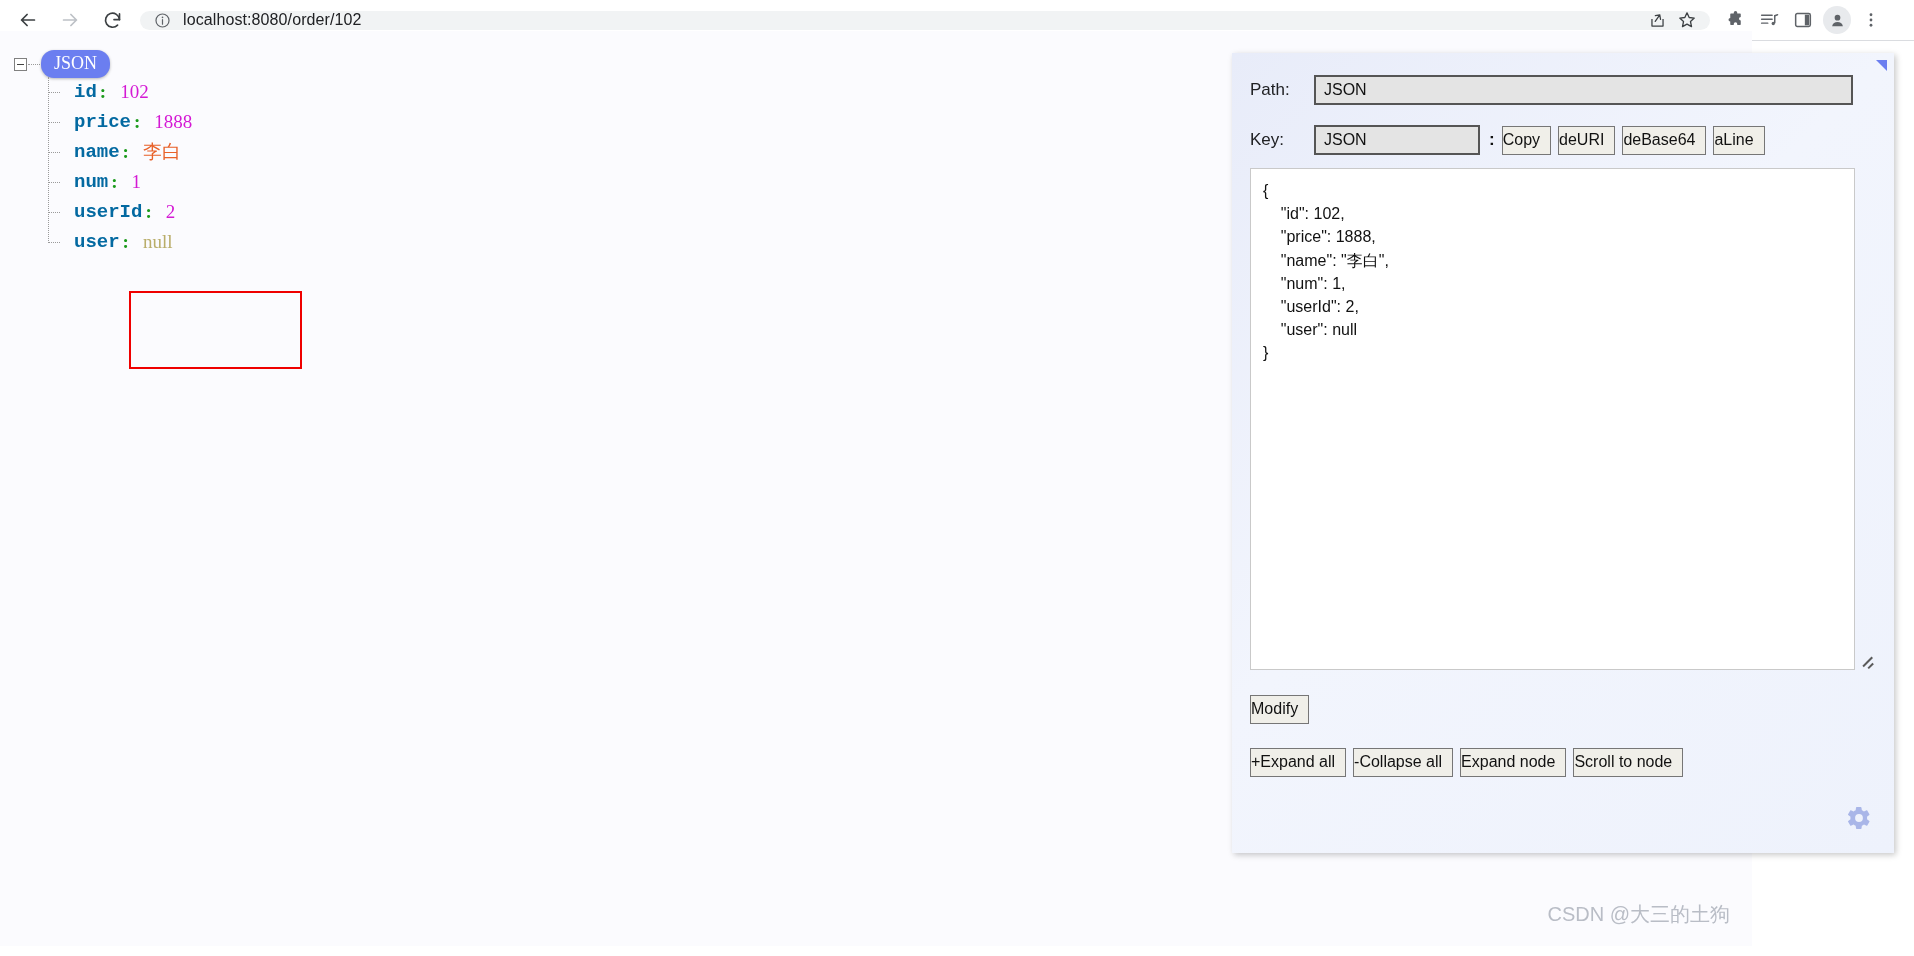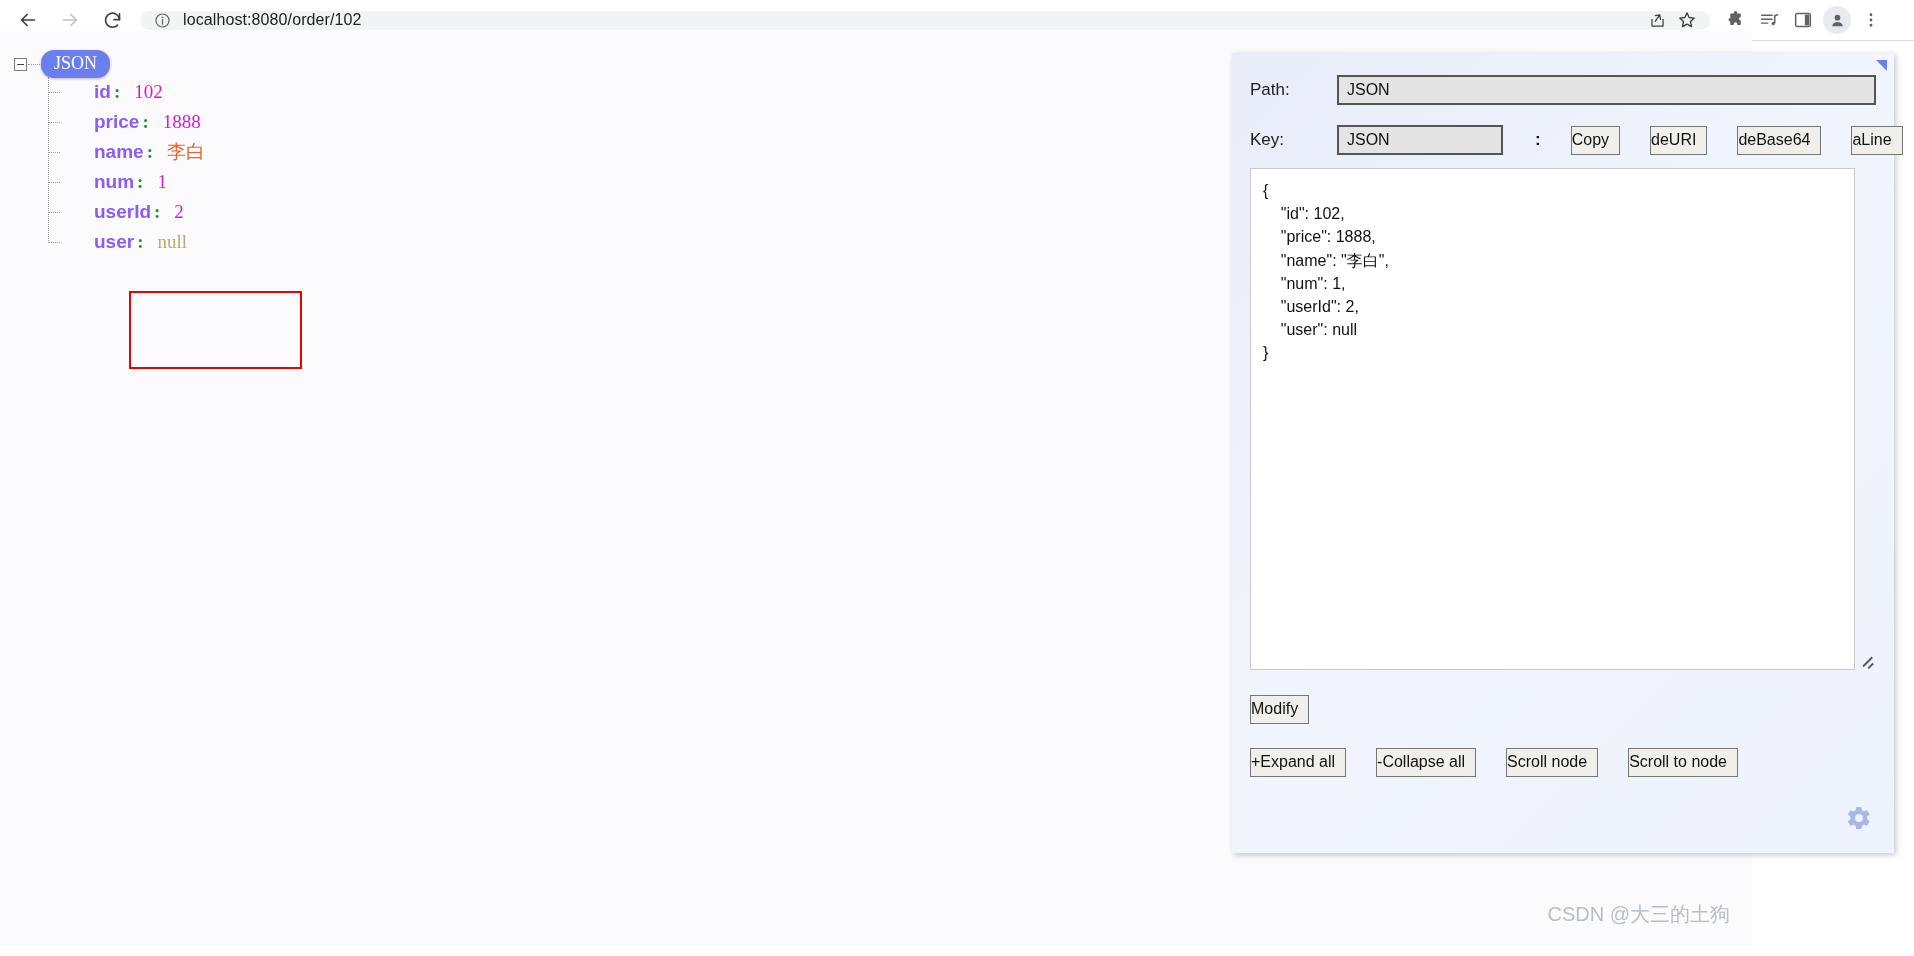--- a/index.html
+++ b/index.html
@@ -83,21 +83,21 @@
     border-left: 1px dotted #9a9a9a; width: 0;
   }
   .tree-row {
     position: relative; height: 30px; display: flex; align-items: center;
     white-space: nowrap;
   }
   .tree-row .tick {
     position: absolute; left: -26px; top: 50%; width: 12px;
     border-top: 1px dotted #9a9a9a;
   }
-  .k { color: #8b5cf6; font-weight: bold; font-family: Liberation Sans, sans-serif; margin-left: 20px; }
+  .k { color: #0369a1; font-weight: bold; font-family: Liberation Mono, monospace; }
   .colon { color: #1a9a1a; font-weight: bold; margin: 0 2px 0 3px; }
   .v-num { color: #d419d4; margin-left: 12px; }
   .v-str { color: #e8622a; margin-left: 12px; }
   .v-null { color: #b9ad6a; margin-left: 12px; }
 
   #red-annotation {
     position: absolute; left: 115px; top: 240px;
     width: 173px; height: 78px;
     border: 2px solid #ef0000;
     pointer-events: none;
@@ -112,21 +112,21 @@
     box-shadow: 2px 2px 6px rgba(0,0,0,.22);
   }
   #panel-corner-handle {
     position: absolute; right: 7px; top: 7px;
     width: 0; height: 0;
     border-top: 11px solid #6b7ef0;
     border-left: 11px solid transparent;
     cursor: pointer;
   }
 
-  .field-row { position: absolute; display: flex; align-items: center; gap: 23px; }
+  .field-row { position: absolute; display: flex; align-items: center; }
   .field-label {
     font-size: 17px; color: #202124; width: 64px;
     font-family: "Liberation Sans", sans-serif;
   }
   .txt-input {
     background: #e4e4e4; border: 2px solid #555;
     font-size: 16px; color: #111; padding: 4px 8px;
     font-family: "Liberation Sans", sans-serif;
     outline: none; height: 30px;
   }
@@ -371,21 +371,21 @@
 }</textarea>
     <div id="textarea-grip"></div>
 
     <div class="field-row" id="modify-row">
       <button class="btn">Modify</button>
     </div>
 
     <div class="field-row" id="action-row">
       <button class="btn">+Expand all</button>
       <button class="btn">-Collapse all</button>
-      <button class="btn">Scroll node</button>
+      <button class="btn">Expand node</button>
       <button class="btn">Scroll to node</button>
     </div>
 
 
     <div id="gear-icon">
       <svg width="26" height="26" viewBox="0 0 24 24">
         <path fill="#a9b6e8" d="M19.4 13.1c.04-.36.06-.72.06-1.1s-.02-.74-.07-1.1l2.1-1.62a.5.5 0 0 0 .12-.64l-2-3.46a.5.5 0 0 0-.6-.22l-2.47 1a7.3 7.3 0 0 0-1.9-1.1l-.38-2.63a.5.5 0 0 0-.5-.42h-4a.5.5 0 0 0-.5.42L8.9 4.86a7.6 7.6 0 0 0-1.9 1.1l-2.47-1a.5.5 0 0 0-.6.22l-2 3.46a.5.5 0 0 0 .12.64L4.16 10.9c-.05.36-.08.73-.08 1.1s.03.73.08 1.1l-2.1 1.63a.5.5 0 0 0-.12.64l2 3.46c.12.22.38.3.6.22l2.47-1c.58.44 1.22.82 1.9 1.1l.38 2.63c.04.24.25.42.5.42h4c.25 0 .46-.18.5-.42l.38-2.63c.68-.28 1.32-.66 1.9-1.1l2.47 1c.23.08.48 0 .6-.22l2-3.46a.5.5 0 0 0-.12-.64zM12 15.6A3.6 3.6 0 1 1 12 8.4a3.6 3.6 0 0 1 0 7.2z"></path>
       </svg>
     </div>
   </div>

